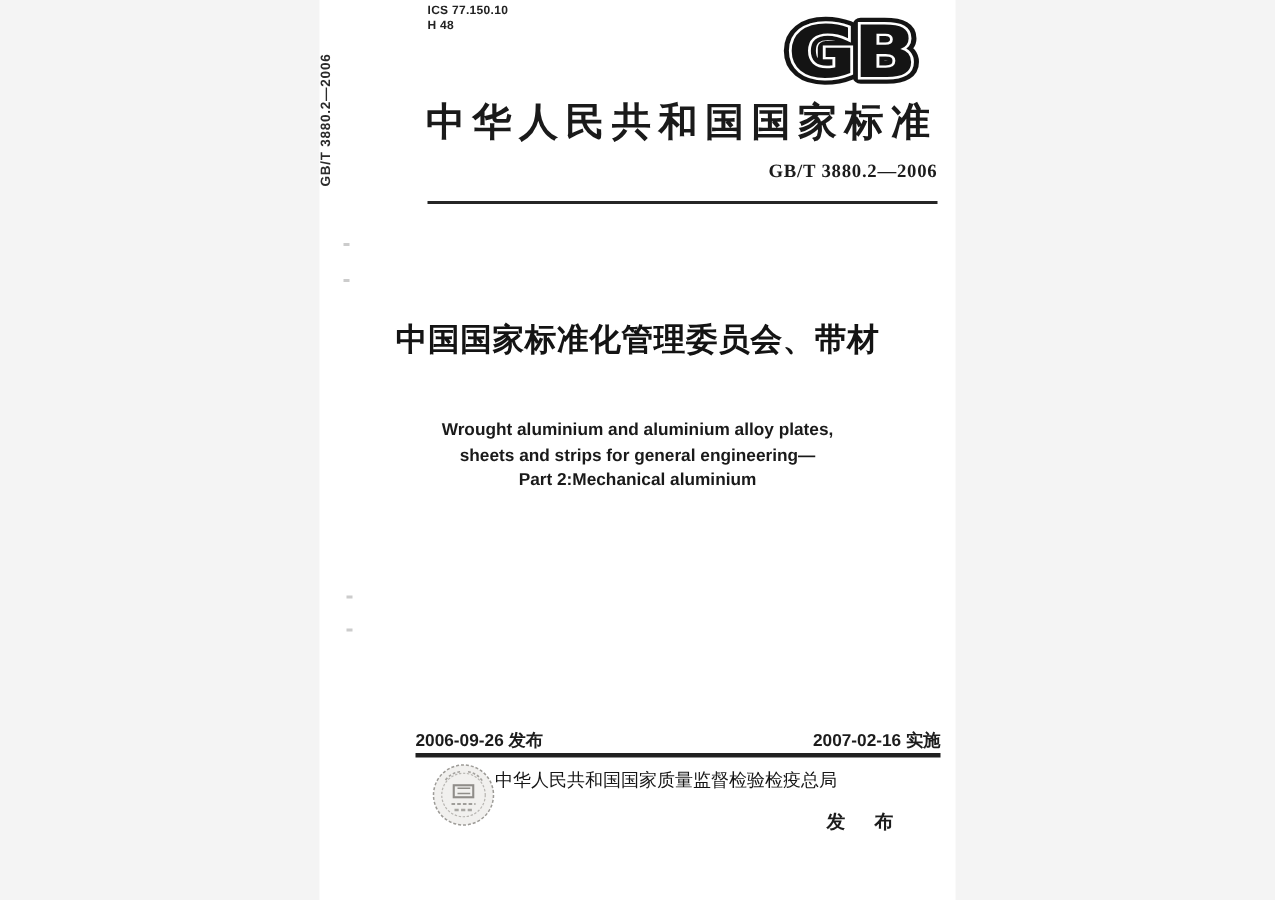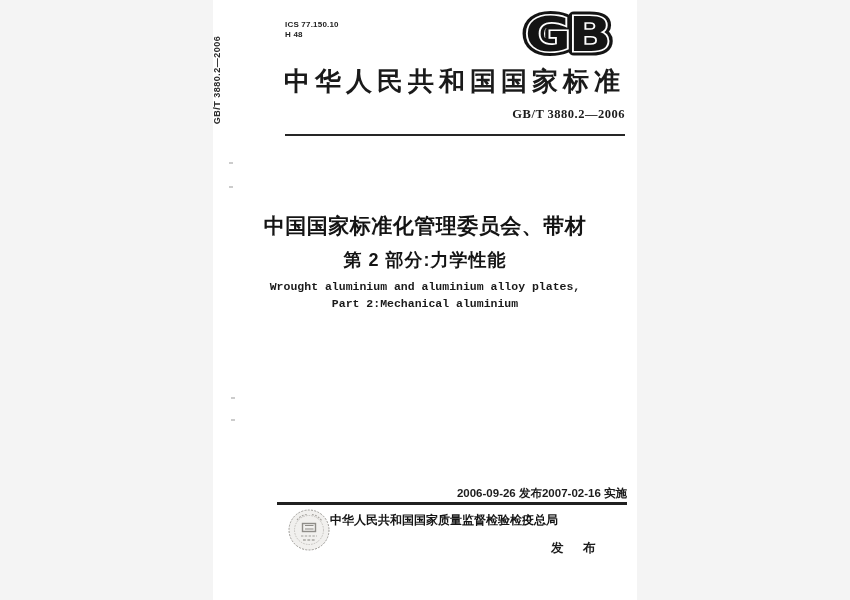--- a/index.html
+++ b/index.html
@@ -15,21 +15,21 @@
   }
   
   .spine {
     position:absolute; left:171px; top:71px; width:100px; height:18px;
     transform:rotate(-90deg);
     text-align:center; font-size:9px; font-weight:bold; letter-spacing:0.5px;
     color:#2b2b2b; white-space:nowrap;
   }
   
   .ics {
-    position:absolute; left:285px; top:20px;
+    position:absolute; left:285px; top:2px;
     font-size:8px; font-weight:bold; line-height:9.5px; letter-spacing:0.2px;
     color:#222;
   }
   
   .gb-logo { position:absolute; left:515px; top:7px; width:104px; height:50px; }
   
   .heading {
     position:absolute; left:284px; top:64px; width:344px;
     font-family:Liberation Sans, sans-serif;
     font-size:26px; font-weight:bold; letter-spacing:5px; white-space:nowrap;
@@ -46,38 +46,38 @@
   }
   
   .title-zh {
     position:absolute; left:213px; top:212px; width:424px;
     text-align:center; font-weight:bold; color:#141414;
   }
   .title-zh-l1 { font-size:21px; letter-spacing:0.5px; white-space:nowrap; }
   .title-zh-l2 { font-size:18px; letter-spacing:1px; margin-top:8px; white-space:nowrap; }
   .title-en {
     position:absolute; left:213px; top:279px; width:424px;
-    text-align:center; font-family:Liberation Mono, monospace;
+    text-align:center; font-family:Liberation Sans, sans-serif;
     font-weight:bold; font-size:11.5px; line-height:16.5px; color:#1a1a1a;
   }
   
   .date-row {
     position:absolute; left:277px; top:486px; width:350px;
-    display:flex; justify-content:flex-end;
+    display:flex; justify-content:space-between;
     font-size:11.5px; font-weight:bold; white-space:nowrap;
   }
   .rule-bottom {
     position:absolute; left:277px; top:502px; width:350px; height:2.5px;
     background:#202020;
   }
   
   .seal { position:absolute; left:287px; top:508px; width:44px; height:44px; }
   .pub-lines {
     position:absolute; left:330px; top:512px; width:216px;
-    text-align:center; font-weight:bold; color:#151515;
+    text-align:center; font-weight:normal; color:#151515;
   }
   .pub-l1 { font-size:12px; white-space:nowrap; }
   .pub-l2 { font-size:12px; letter-spacing:6.5px; margin-top:6px; white-space:nowrap; text-indent:3px; }
   .fabu {
     position:absolute; left:551px; top:540px;
     font-size:12.5px; font-weight:bold; letter-spacing:8px; white-space:nowrap;
   }
   
   .mark { position:absolute; width:4px; height:2px; background:#cccccc; }
   .mark.m1 { left:229px; top:162px; }
@@ -108,25 +108,25 @@
   </svg>
 
   <div class="heading">中华人民共和国国家标准</div>
 
   <div class="std-number">GB/T 3880.2—2006</div>
 
   <div class="rule-top"></div>
 
   <div class="title-zh">
     <div class="title-zh-l1">中国国家标准化管理委员会、带材</div>
-    <div class="title-zh-l2">第 2 部分:力学性能</div>
   </div>
 
   <div class="title-en">
     <div>Wrought aluminium and aluminium alloy plates,</div>
+    <div>sheets and strips for general engineering—</div>
     <div>Part 2:Mechanical aluminium</div>
   </div>
 
   <div class="date-row">
     <span>2006-09-26 发布</span>
     <span>2007-02-16 实施</span>
   </div>
 
   <div class="rule-bottom"></div>
 

